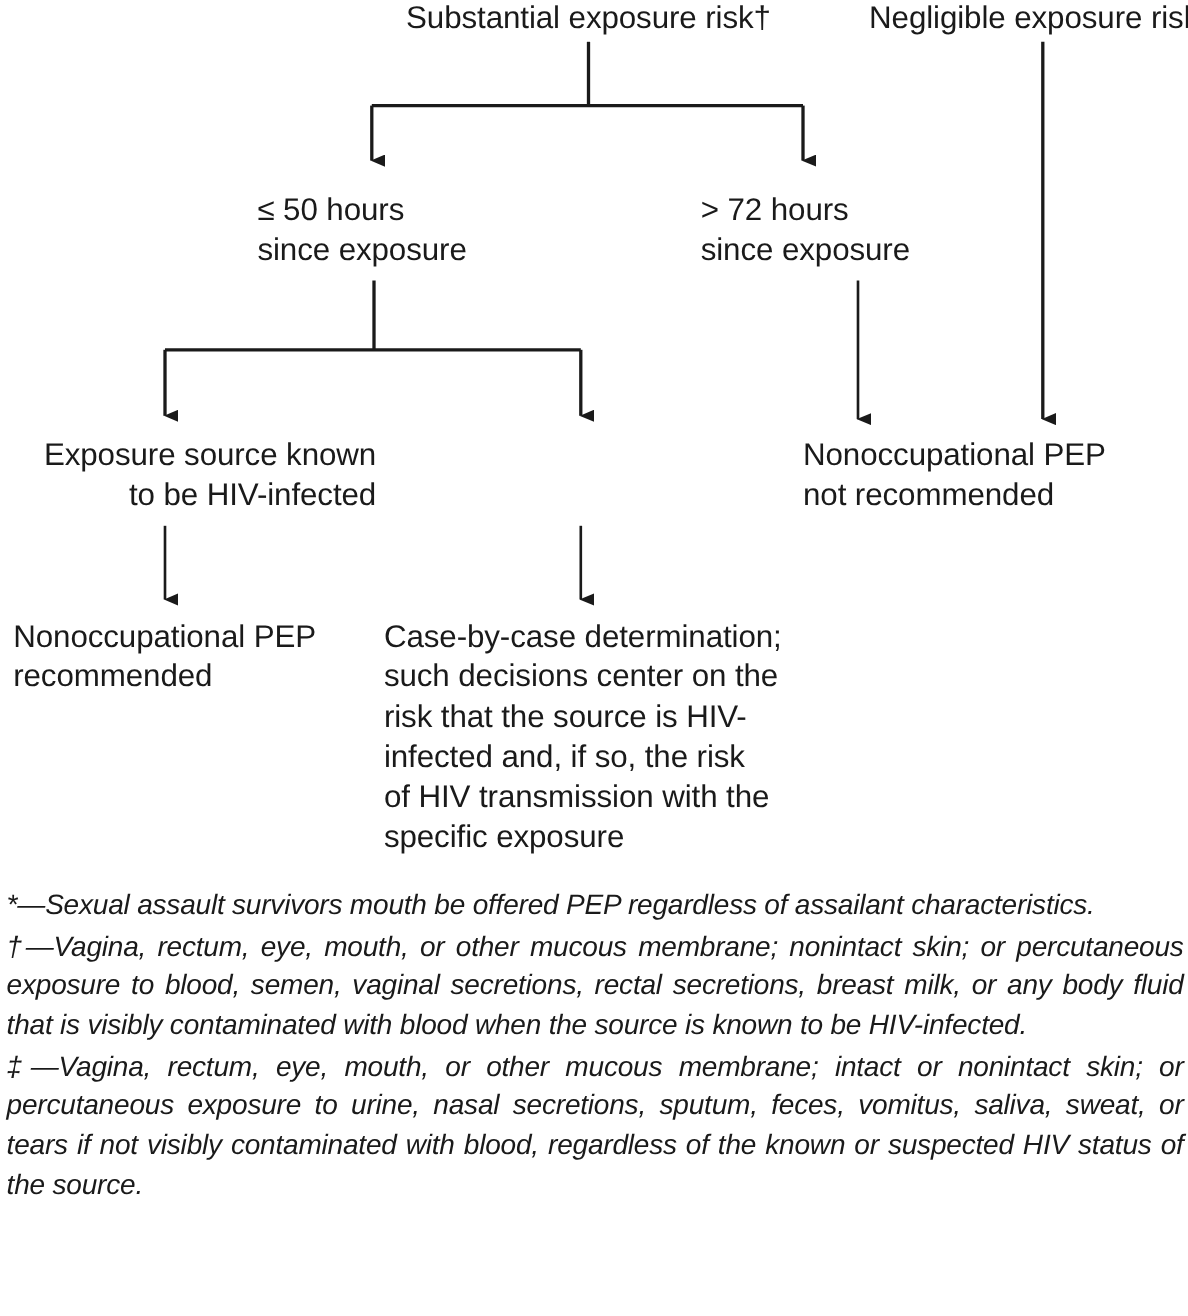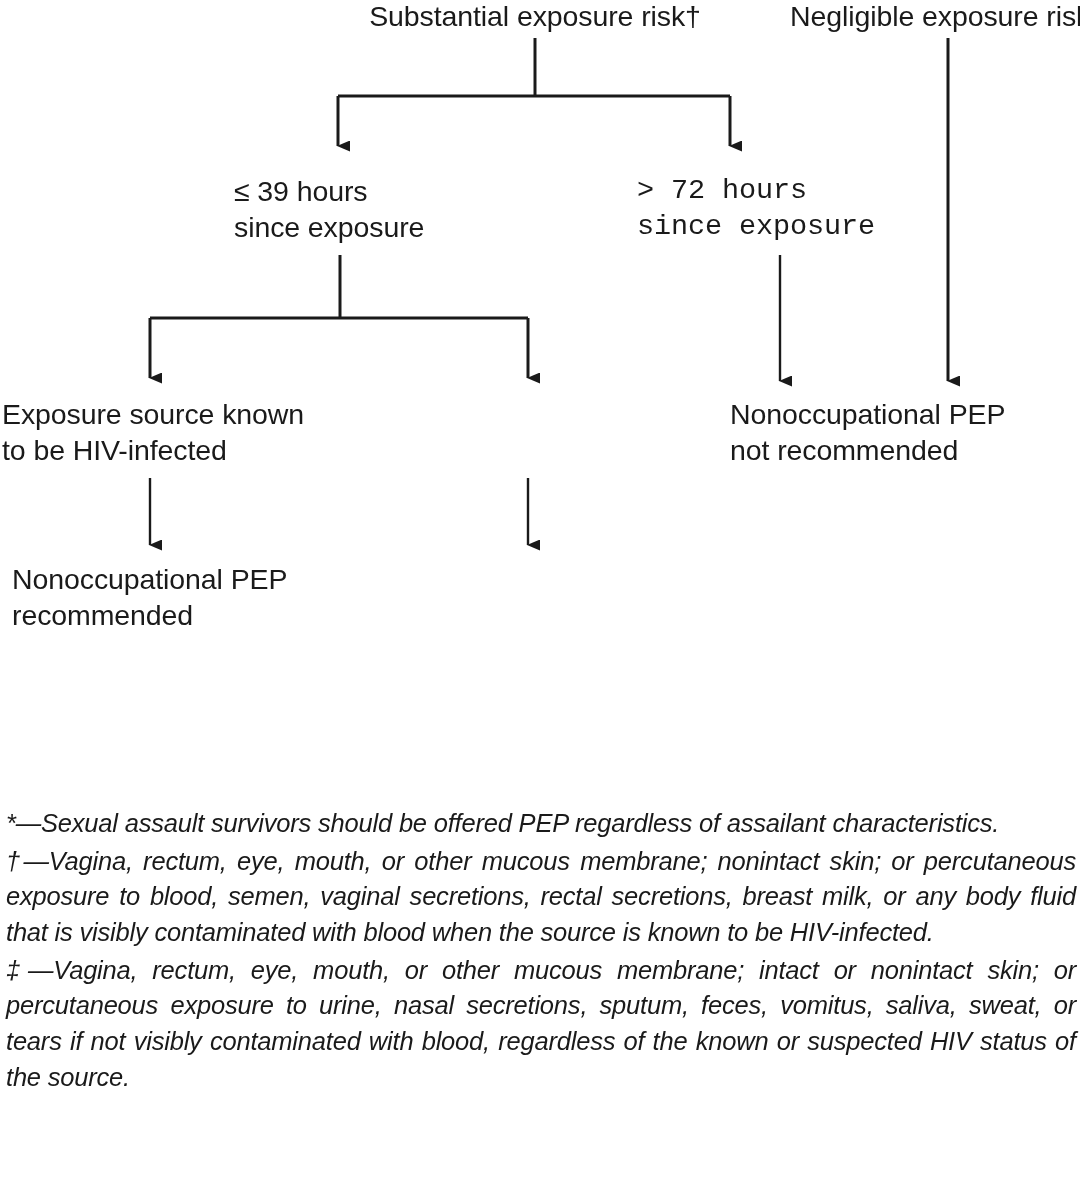--- a/index.html
+++ b/index.html
@@ -102,35 +102,41 @@
 
     <g>
       <path d="M528,478 L528,545" stroke="#1a1a1a" stroke-width="2.4" fill="none" marker-end="url(#arrowhead)"></path>
     </g>
   </svg>
 
   <div class="node center" style="left:305px; top:-2px; width:460px;">Substantial exposure risk†</div>
 
   <div class="node center" style="left:748px; top:-2px; width:400px;">Negligible exposure risk‡</div>
 
-  <div class="node left" style="left:234px; top:173px; width:300px;">≤ 39 hours
+  <div class="node left" style="left:234px; top:173px; width:300px;">≤ 50 hours
 since exposure</div>
 
-  <div class="node left" style="left:637px; top:173px; width:300px;font-family:Liberation Mono, monospace;">&gt;  72 hours
+  <div class="node left" style="left:637px; top:173px; width:300px;">&gt;  72 hours
 since exposure</div>
 
-  <div class="node left" style="left:2px; top:396px; width:340px;">Exposure source known
+  <div class="node left" style="left:2px; top:396px; width:340px;text-align:right;">Exposure source known
 to be HIV-infected</div>
 
 
   <div class="node left" style="left:730px; top:396px; width:350px;">Nonoccupational PEP
 not recommended</div>
 
   <div class="node left" style="left:12px; top:561px; width:330px;">Nonoccupational PEP
 recommended</div>
 
+  <div class="node left" style="left:349px; top:561px; width:390px;">Case-by-case determination;
+such decisions center on the
+risk that the source is HIV-
+infected and, if so, the risk
+of HIV transmission with the
+specific exposure</div>
 </div>
 
 <div id="footnotes">
-  <p class="footnote">*—Sexual assault survivors should be offered PEP regardless of assailant characteristics.</p>
+  <p class="footnote">*—Sexual assault survivors mouth be offered PEP regardless of assailant characteristics.</p>
   <p class="footnote">†—Vagina, rectum, eye, mouth, or other mucous membrane; nonintact skin; or percutaneous exposure to blood, semen, vaginal secretions, rectal secretions, breast milk, or any body fluid that is visibly contaminated with blood when the source is known to be HIV-infected.</p>
   <p class="footnote">‡—Vagina, rectum, eye, mouth, or other mucous membrane; intact or nonintact skin; or percutaneous exposure to urine, nasal secretions, sputum, feces, vomitus, saliva, sweat, or tears if not visibly contaminated with blood, regardless of the known or suspected HIV status of the source.</p>
 </div>
 
 </body></html>

